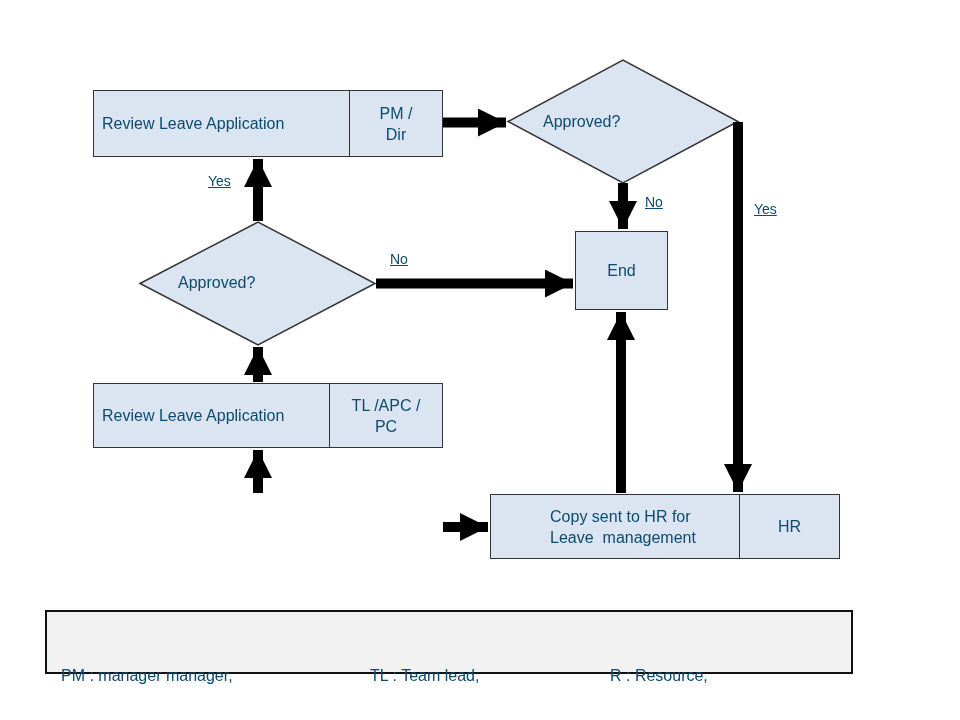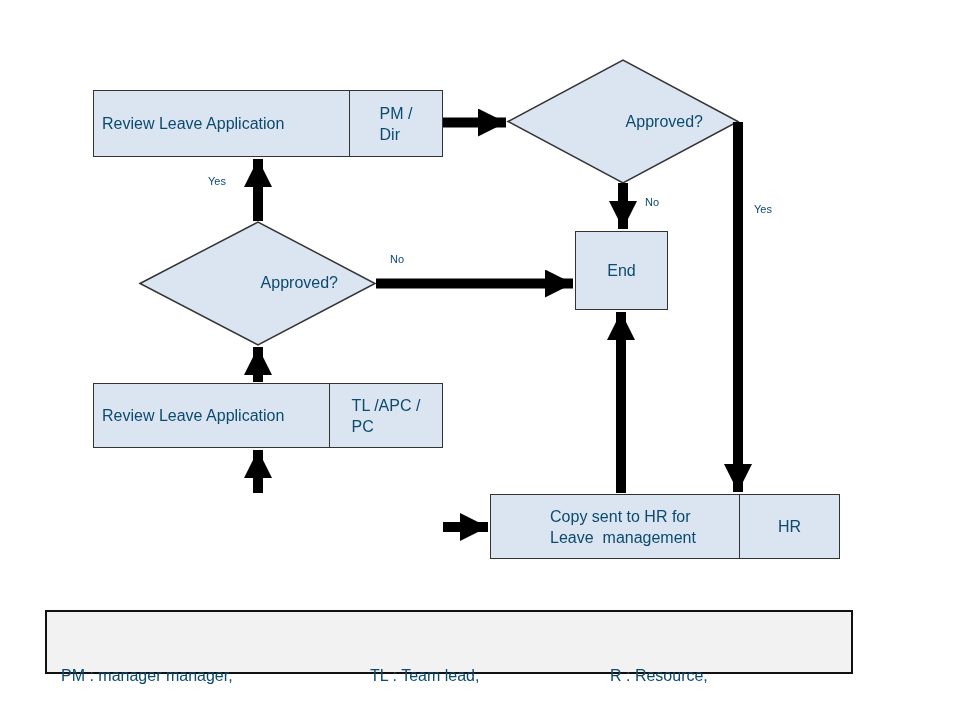--- a/index.html
+++ b/index.html
@@ -14,30 +14,30 @@
   .node{
     position:absolute;display:flex;box-sizing:border-box;
     background:#dbe5f2;border:1.5px solid #333333;
   }
   .cell{
     display:flex;align-items:center;box-sizing:border-box;
     font-size:16px;line-height:21px;white-space:pre-wrap;
   }
   .cell.main{padding-left:8px;text-align:left;flex:0 0 auto;}
   .cell.main.center-block{justify-content:center;padding-left:16px;}
-  .cell.role{flex:1 1 auto;justify-content:center;text-align:left;border-left:1.5px solid #333333;}
+  .cell.role{flex:1 1 auto;justify-content:center;text-align:center;border-left:1.5px solid #333333;}
   .cell.single{flex:1 1 auto;justify-content:center;text-align:center;}
 
   
   .dtext{
-    position:absolute;width:160px;text-align:right;font-size:16px;line-height:20px;
+    position:absolute;width:160px;text-align:left;font-size:16px;line-height:20px;
   }
 
   
-  .elabel{position:absolute;font-size:11px;line-height:20px;}
+  .elabel{position:absolute;font-size:14px;line-height:20px;text-decoration:underline;}
 
   
   .legend{
     position:absolute;left:45px;top:610px;width:808px;height:64px;
     box-sizing:border-box;background:#f2f2f2;border:2px solid #111111;
   }
   .legend .col{position:absolute;top:9px;font-size:16px;line-height:22px;white-space:pre;}
   .legend .col.c1{left:14px;}
   .legend .col.c2{left:323px;}
   .legend .col.c3{left:563px;}

